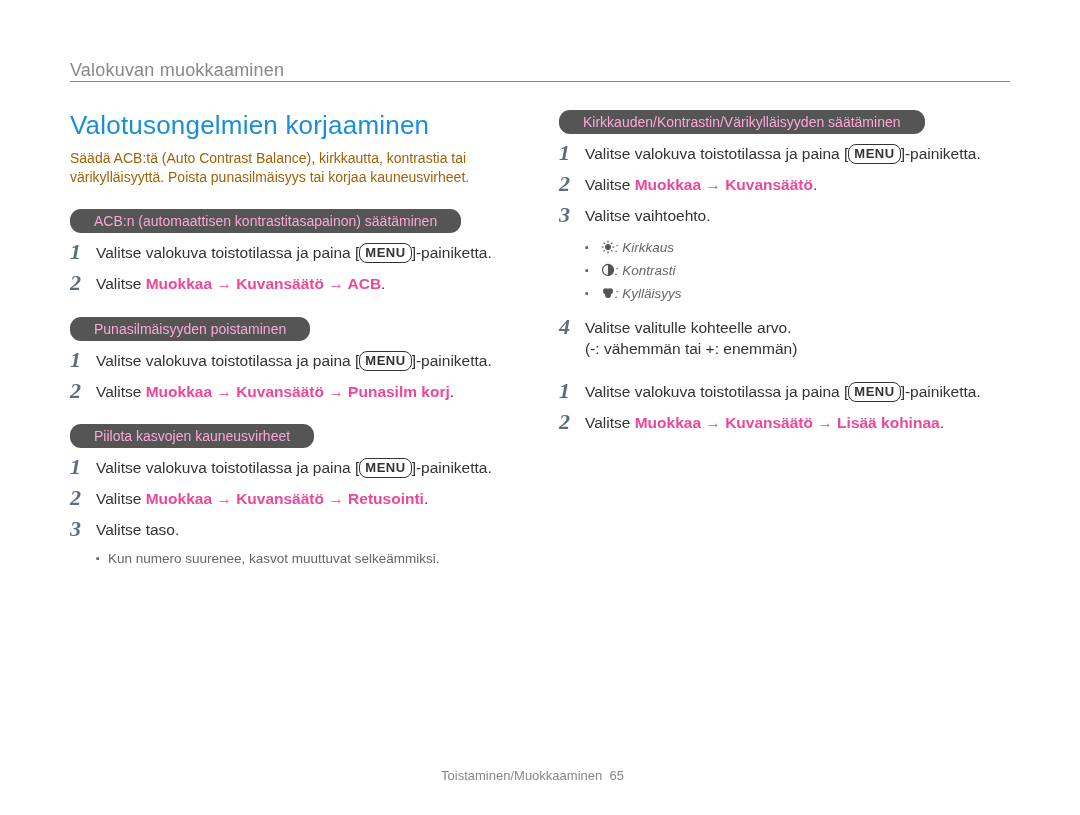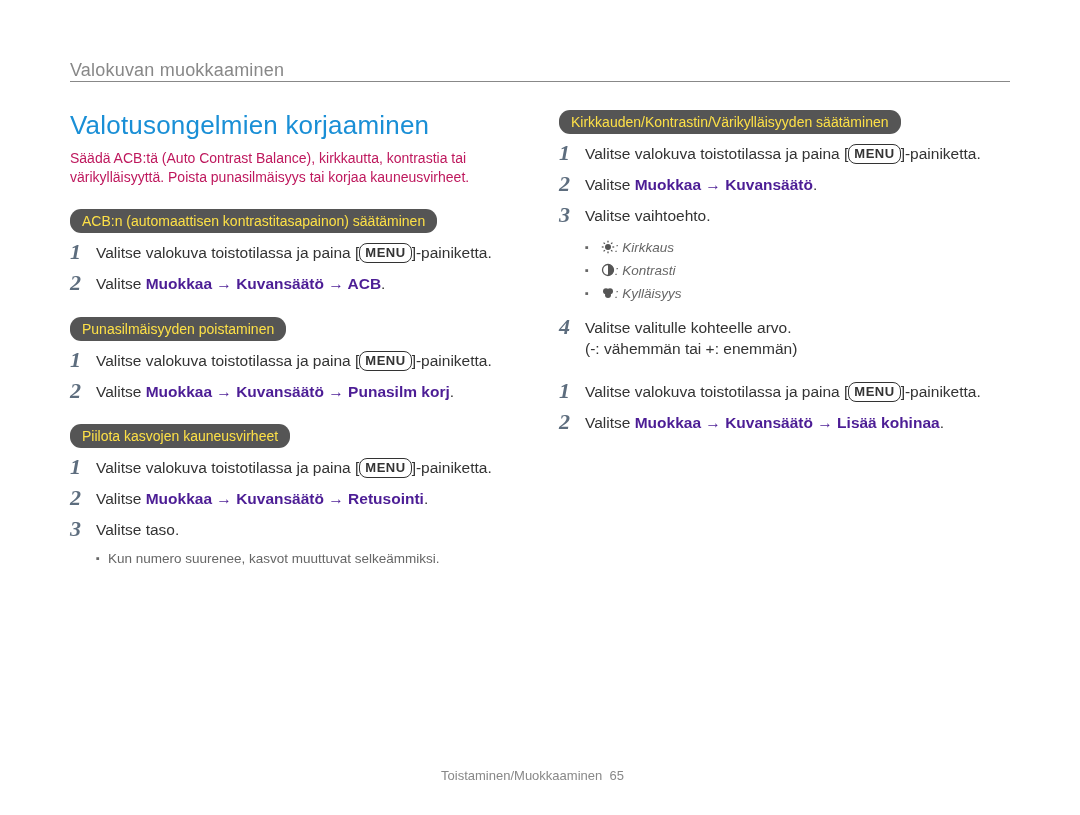--- a/index.html
+++ b/index.html
@@ -37,30 +37,30 @@
   }
   .section-title {
     color: #1a8fd6;
     font-size: 26px;
     font-weight: 400;
     margin: 0 0 8px 0;
     letter-spacing: 0.2px;
   }
   .intro {
     font-size: 14px;
-    color: #be185d;
+    color: #a16207;
     line-height: 1.35;
     margin-bottom: 22px;
   }
   .pill {
     display: inline-block;
     background: #555;
-    color: #fde047;
+    color: #f9a8d4;
     font-size: 14px;
-    padding: 4px 12px;
+    padding: 4px 24px;
     border-radius: 11px;
     margin-bottom: 10px;
     text-align: right;
   }
   .steps {
     list-style: none;
     margin: 0 0 22px 0;
     padding: 0;
   }
   .steps > li {
@@ -78,21 +78,21 @@
     color: #5d6d7e;
     font-size: 22px;
     width: 26px;
     flex-shrink: 0;
     line-height: 1;
     margin-top: -2px;
   }
   .stepbody {
     flex: 1;
   }
-  .stepbody b, .stepbody strong { font-weight: bold; color: #4c1d95; }
+  .stepbody b, .stepbody strong { font-weight: bold; color: #ec4899; }
   .menu-box {
     display: inline-block;
     border: 1.5px solid #333;
     border-radius: 8px;
     padding: 0 5px;
     font-size: 13px;
     font-weight: bold;
     line-height: 18px;
     vertical-align: 1px;
     letter-spacing: 0.5px;

